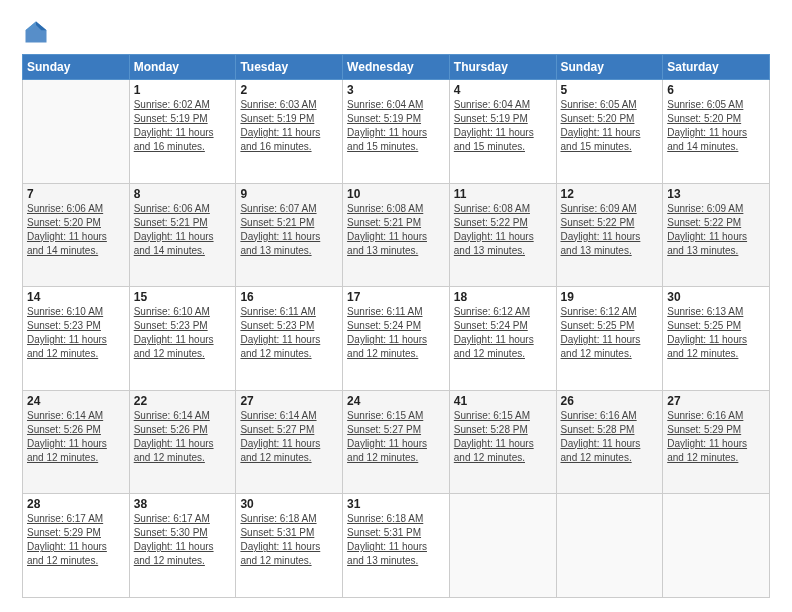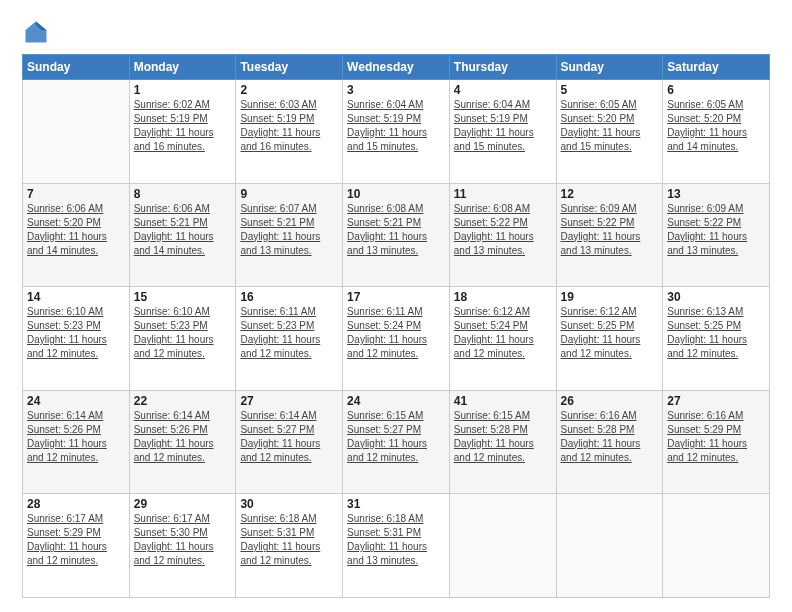--- a/index.html
+++ b/index.html
@@ -311,21 +311,21 @@
           </td>
         </tr>
         <tr>
           <td>
             <div class="day-number">28</div>
             <div class="day-info" style="white-space: pre-line;">Sunrise: 6:17 AM
 Sunset: 5:29 PM
 Daylight: 11 hours and 12 minutes.</div>
           </td>
           <td>
-            <div class="day-number">29</div>
+            <div class="day-number">38</div>
             <div class="day-info" style="white-space: pre-line;">Sunrise: 6:17 AM
 Sunset: 5:30 PM
 Daylight: 11 hours and 12 minutes.</div>
           </td>
           <td>
             <div class="day-number">30</div>
             <div class="day-info" style="white-space: pre-line;">Sunrise: 6:18 AM
 Sunset: 5:31 PM
 Daylight: 11 hours and 12 minutes.</div>
           </td>

